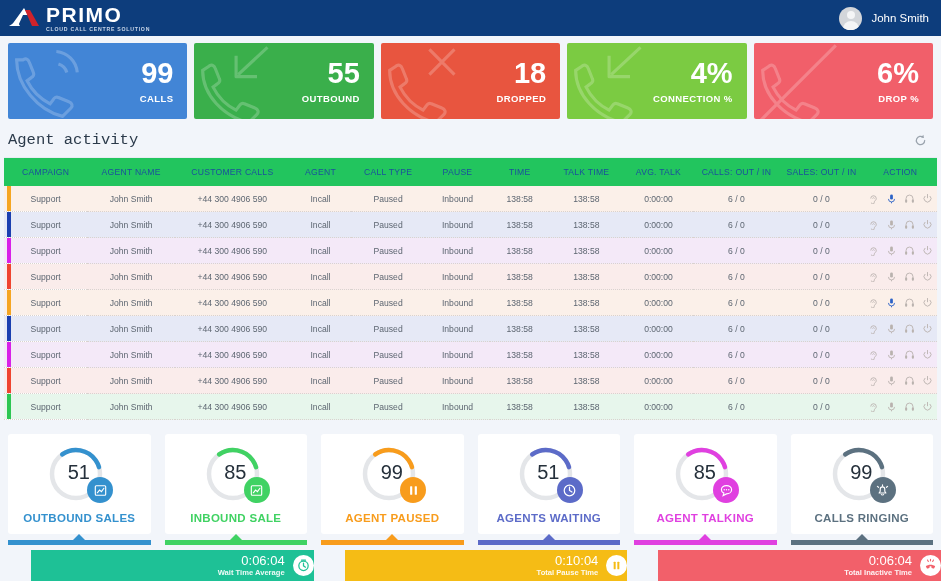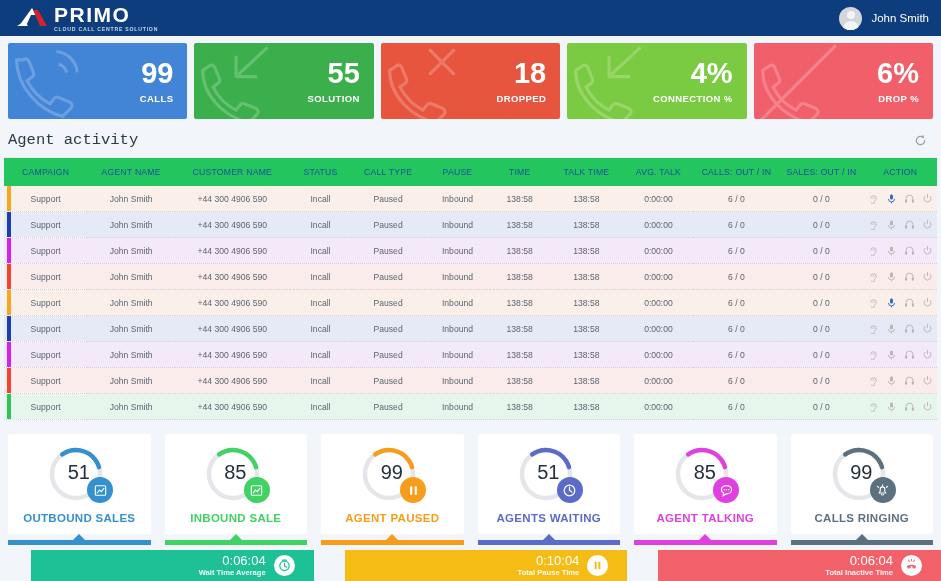--- a/index.html
+++ b/index.html
@@ -8,21 +8,21 @@
     background: #f2f5fa;
     font-family: "Liberation Sans", sans-serif;
     overflow: hidden;
   }
   body { display: flex; flex-direction: column; }
 
   
   .topbar {
     height: 36px; background: #0d3d7c; flex: 0 0 36px;
     display: flex; align-items: center; justify-content: space-between;
-    padding: 0 12px 0 16px;
+    padding: 0 12px 0 8px;
   }
   .logo-wrap { display: flex; align-items: center; gap: 4px; }
   .logo-mark { width: 34px; height: 26px; display: block; }
   .logo-text { display: flex; flex-direction: column; line-height: 1; }
   .logo-name {
     color: #ffffff; font-size: 21px; font-weight: bold;
     letter-spacing: 1.5px;
   }
   .logo-tag {
     color: #c9d6e8; font-size: 5.2px; font-weight: bold;
@@ -147,21 +147,21 @@
     width: 0; height: 0; border-left: 7px solid transparent;
     border-right: 7px solid transparent;
   }
 
   
   .statusbar {
     margin-top: auto; height: 31px; display: flex; flex: 0 0 31px;
   }
   .stat-seg {
     flex: 1 1 0; display: flex; align-items: center; justify-content: flex-end;
-    gap: 8px; padding-right: 19px; position: relative; margin-left: 31px;
+    gap: 8px; padding-right: 0; position: relative; margin-left: 31px;
   }
   .stat-txt { display: flex; flex-direction: column; align-items: flex-end; }
   .stat-time { color: #fff; font-size: 13px; line-height: 1.05; }
   .stat-lab { color: #fff; font-size: 7.6px; font-weight: bold; opacity: .92; }
   .stat-ic {
     width: 21px; height: 21px; border-radius: 50%; background: #fff;
     display: flex; align-items: center; justify-content: center;
   }
 </style>
 </head>
@@ -195,21 +195,21 @@
       <div class="kpi-val">99</div>
       <div class="kpi-lab">CALLS</div>
     </div>
     <div class="kpi" style="background: rgb(58, 175, 75);">
       <svg class="kpi-bg" viewBox="0 0 88 88">
         <path d="M14 30 C14 54 34 74 58 80 L66 72 C68 70 67 67 64 66 L54 62 C52 61 50 62 49 64 L46 68 C36 63 29 56 24 46 L28 43 C30 42 31 40 30 38 L26 28 C25 25 22 24 20 26 Z" fill="none" stroke="#fff" stroke-width="3"></path>
         <path d="M76 8 L48 34" fill="none" stroke="#fff" stroke-width="3"></path>
         <path d="M46 16 L46 36 L66 36" fill="none" stroke="#fff" stroke-width="3" stroke-linejoin="round"></path>
       </svg>
       <div class="kpi-val">55</div>
-      <div class="kpi-lab">SOLUTION</div>
+      <div class="kpi-lab">OUTBOUND</div>
     </div>
     <div class="kpi" style="background: rgb(232, 85, 63);">
       <svg class="kpi-bg" viewBox="0 0 88 88">
         <path d="M14 30 C14 54 34 74 58 80 L66 72 C68 70 67 67 64 66 L54 62 C52 61 50 62 49 64 L46 68 C36 63 29 56 24 46 L28 43 C30 42 31 40 30 38 L26 28 C25 25 22 24 20 26 Z" fill="none" stroke="#fff" stroke-width="3"></path>
         <path d="M52 10 L76 34 M76 10 L52 34" fill="none" stroke="#fff" stroke-width="3"></path>
       </svg>
       <div class="kpi-val">18</div>
       <div class="kpi-lab">DROPPED</div>
     </div>
     <div class="kpi" style="background: rgb(123, 203, 66);">
@@ -254,22 +254,22 @@
         <col class="c-talk">
       <col class="c-avg">
         <col class="c-calls">
         <col class="c-sales">
         <col class="c-action">
     </colgroup>
     <thead>
         <tr id="thead-row">
           <th>CAMPAIGN</th>
           <th>AGENT NAME</th>
-          <th>CUSTOMER NAME</th>
-          <th>STATUS</th>
+          <th>CUSTOMER CALLS</th>
+          <th>AGENT</th>
           <th>CALL TYPE</th>
           <th>PAUSE</th>
           <th>TIME</th>
           <th>TALK TIME</th>
           <th>AVG. TALK</th>
           <th>CALLS: OUT / IN</th>
           <th>SALES: OUT / IN</th>
           <th>ACTION</th>
         </tr>
       </thead>

